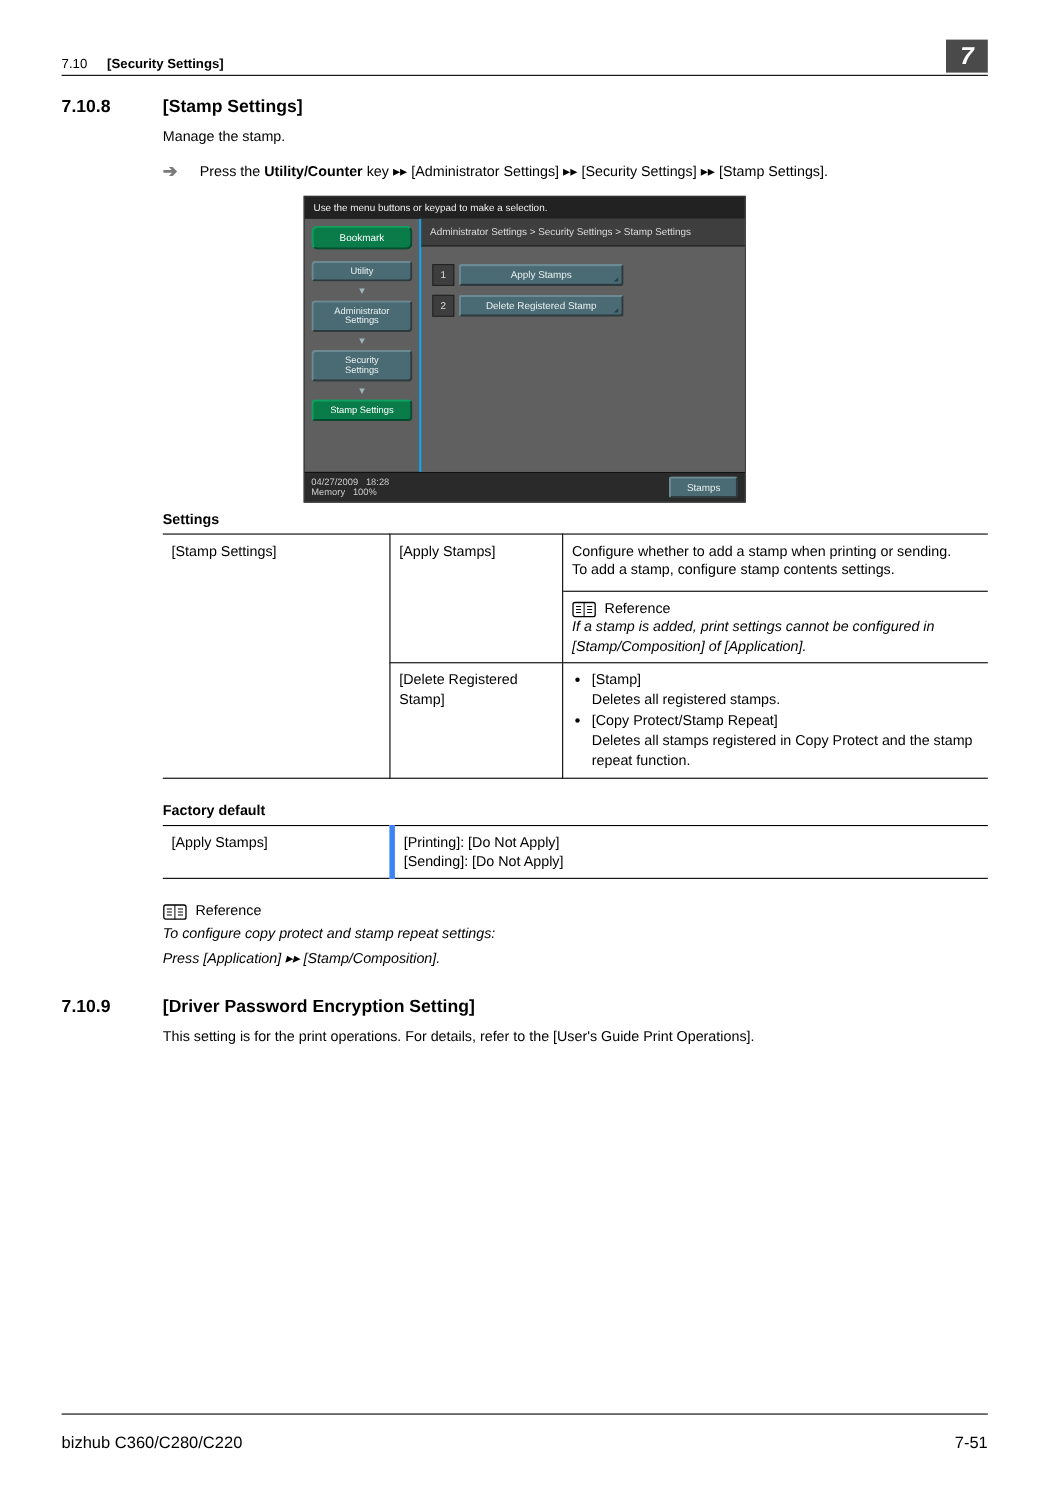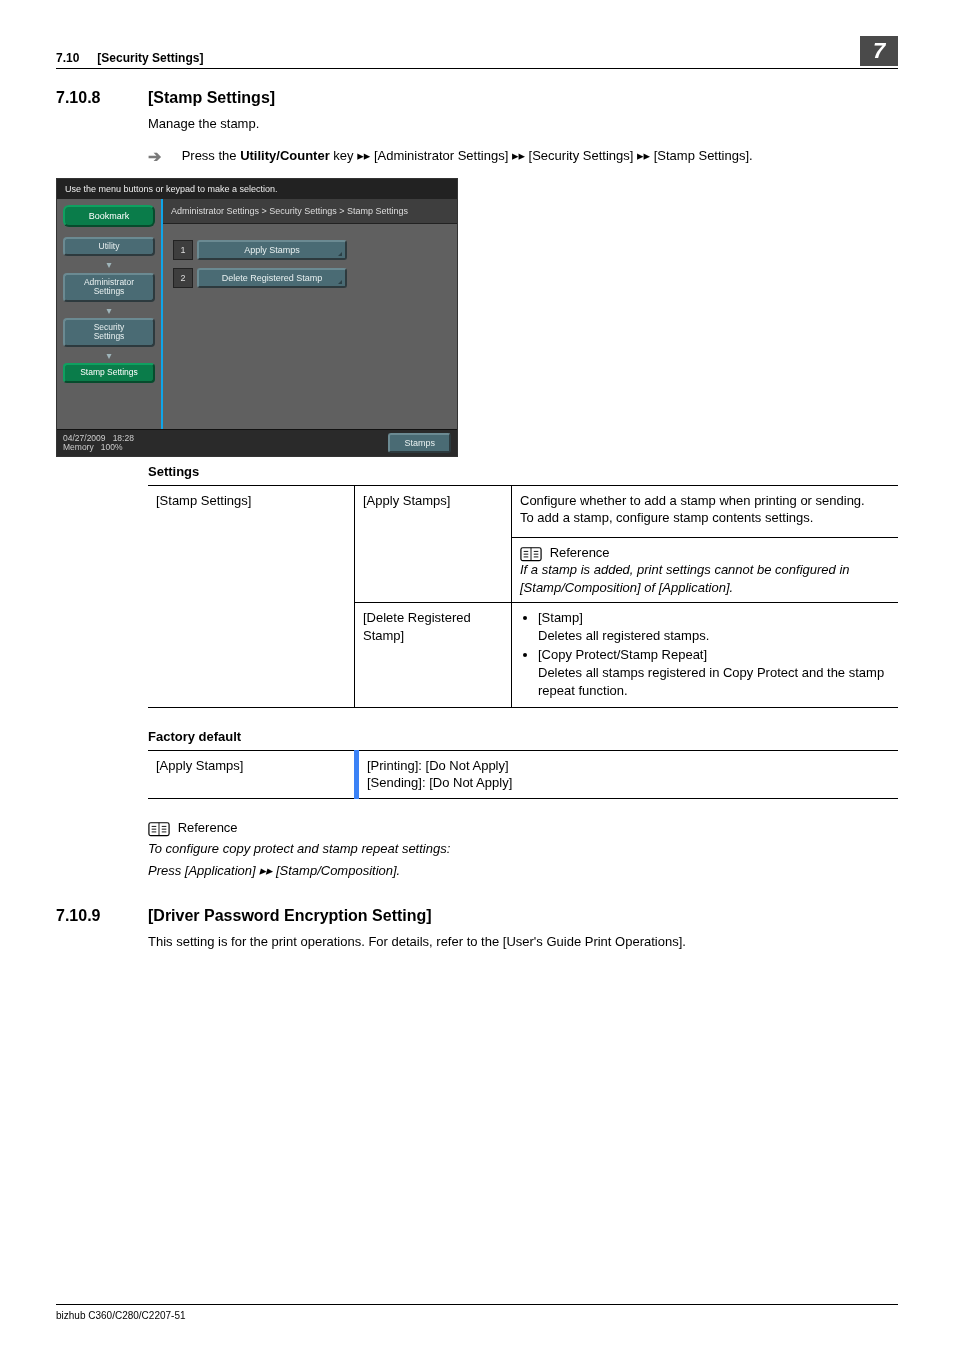--- a/index.html
+++ b/index.html
@@ -1,29 +1,29 @@
 <!DOCTYPE html>
 <html><head>
 <meta charset="utf-8">
 <style>
 html,body{margin:0;padding:0;background:#fff;font-family:Arial,Helvetica,sans-serif;color:#000;font-size:13px;line-height:1.35}
 .page{width:954px;min-height:1350px;margin:0 auto;padding:36px 56px 40px 56px;box-sizing:border-box;position:relative}
 .header-row{display:flex;align-items:flex-end;border-bottom:1px solid #000;padding-bottom:2px;margin-bottom:18px}
-.hdr-num{font-size:12px;font-weight:700;margin-right:18px}
+.hdr-num{font-size:12px;font-weight:400;margin-right:18px}
 .hdr-title{font-size:12px;font-weight:700;flex:1}
 .chapter-tab{width:38px;height:30px;background:#4a4a4a;color:#fff;display:flex;align-items:center;justify-content:center;font-size:22px;font-weight:700;font-style:italic}
 .sec-row{display:flex;align-items:baseline;margin-bottom:6px}
 .sec-num{width:92px;font-size:16px;font-weight:700}
 .sec-title{font-size:16px;font-weight:700}
 .body-indent{margin-left:92px}
 .intro{margin-bottom:14px}
 .step-row{margin-left:92px;margin-bottom:10px;font-size:13px}
 .arrow-ic{display:inline-block;width:20px;color:#7a7a7a;font-size:16px;font-weight:700;margin-right:10px;vertical-align:middle}
 .dblarrow{display:inline-block;font-family:inherit}
-.screenshot-wrap{display:flex;justify-content:flex-start;margin-bottom:4px}
+.screenshot-wrap{display:flex;justify-content:center;margin-bottom:4px}
 .screenshot{width:400px;border:1px solid #333;background:#5f5f5f;font-size:10px;color:#fff}
 .ss-top{background:#222;padding:4px 8px;font-size:9px;color:#eee}
 .ss-body{display:flex}
 .ss-side{width:104px;padding:6px;box-sizing:border-box}
 .ss-bookmark{background:#0a7c4a;border:2px outset #0fa060;border-radius:6px;text-align:center;padding:3px 0;font-size:9px;color:#fff;margin-bottom:10px}
 .ss-crumb{background:#4a6b74;border:2px outset #6b8a92;border-radius:4px;text-align:center;padding:3px 2px;font-size:8.5px;color:#e8f0f0;margin-bottom:2px;line-height:1.1}
 .ss-crumb.active{background:#0a7c4a;border-color:#0fa060;color:#fff}
 .ss-down{display:flex;justify-content:center;color:#9fb5ba;font-size:10px;margin:1px 0}
 .ss-main{flex:1;background:#606060;border-left:2px solid #0ea5e9;padding:0;box-sizing:border-box;position:relative;min-height:230px}
 .ss-path{background:#3e3e3e;padding:6px 8px;font-size:9px;color:#ddd;border-bottom:1px solid #222}
@@ -43,21 +43,21 @@
 .ref-lbl{font-weight:400}
 .ref-note{font-style:italic}
 .bullet-list{margin:0;padding-left:18px}
 .bullet-list li{margin-bottom:2px}
 .fd-tbl{margin-left:92px;border-collapse:collapse;width:calc(100% - 92px);font-size:13px;margin-bottom:20px}
 .fd-tbl td{border-left:5px solid #3b82f6;border-right:none;border-bottom:1px solid #000;border-top:1px solid #000;padding:6px 8px;vertical-align:top}
 .fd-tbl td:first-child{border-left:none}
 .fd-tbl td:last-child{border-right:none}
 .ref-block{margin-left:92px;margin-bottom:26px}
 .ref-block .ref-line{font-style:italic;margin-top:4px;font-size:13px}
-.page-footer{position:absolute;left:56px;right:56px;bottom:28px;border-top:1px solid #000;padding-top:4px;display:flex;font-size:10px}
+.page-footer{position:absolute;left:56px;right:56px;bottom:28px;border-top:1px solid #000;padding-top:16px;display:flex;justify-content:space-between;font-size:15px}
 </style>
 </head>
 <body>
 
 <div class="page">
   <div class="header-row">
     <span class="hdr-num">7.10</span>
     <span class="hdr-title">[Security Settings]</span>
     <span class="chapter-tab">7</span>
   </div>

